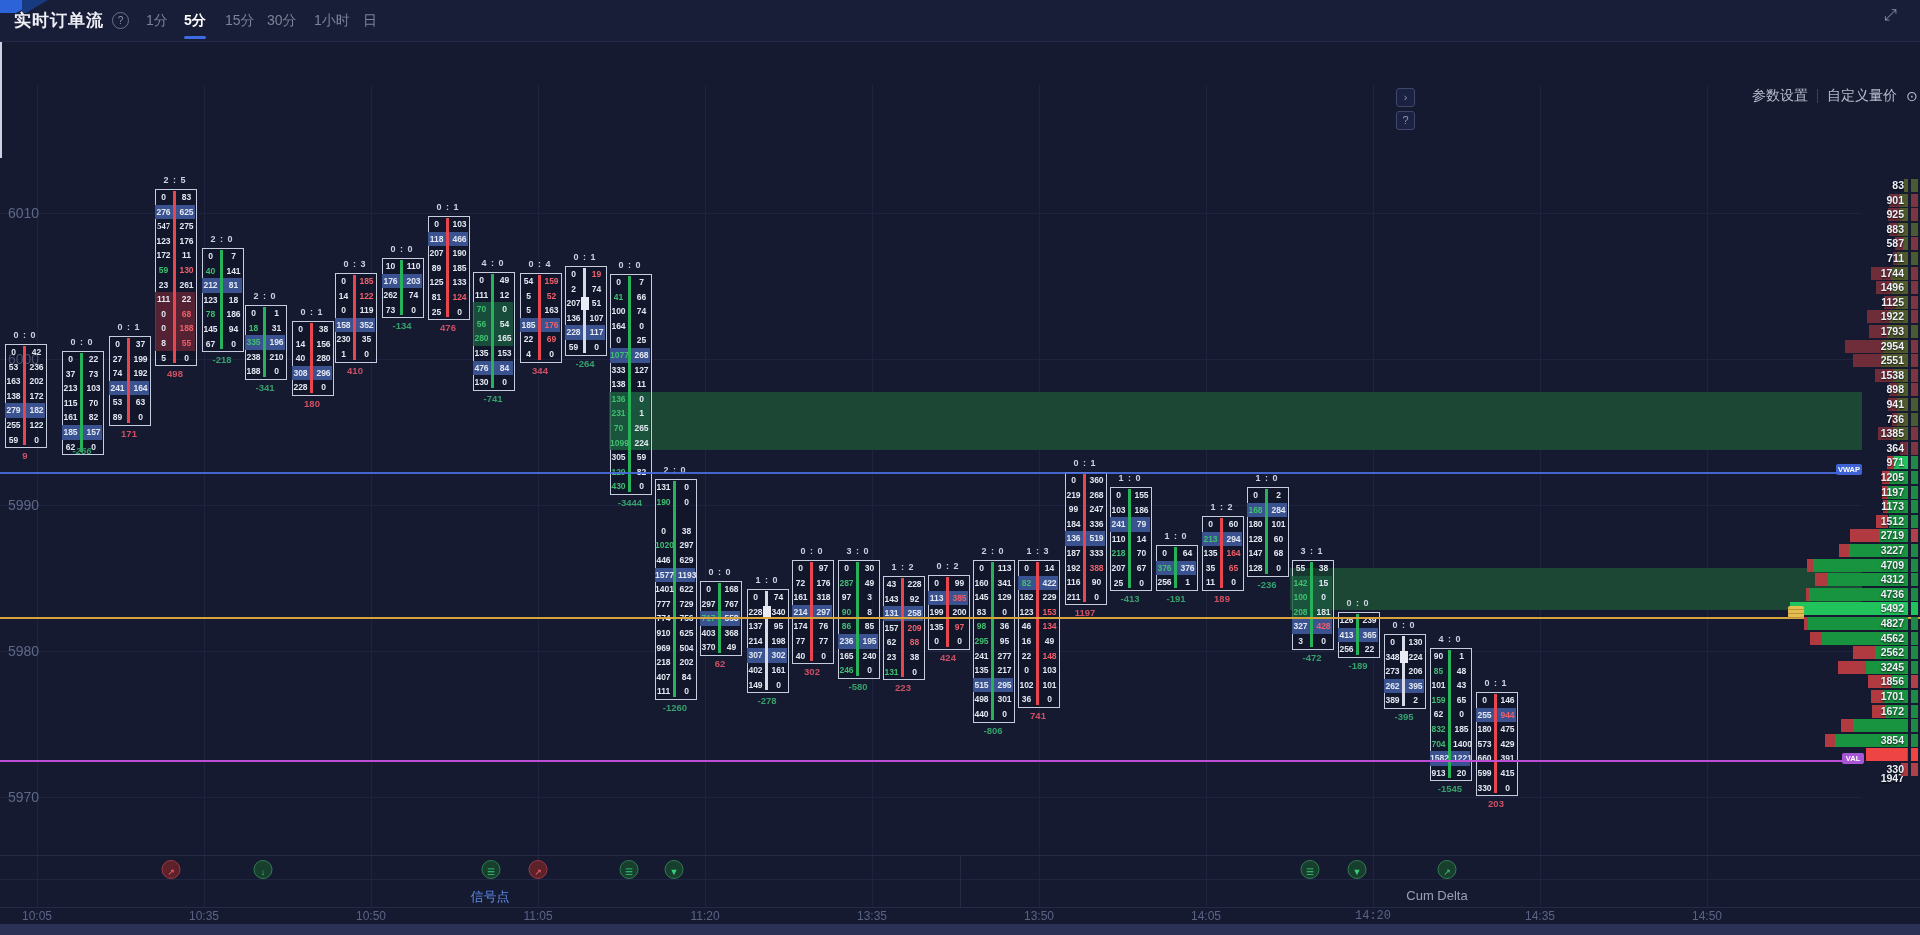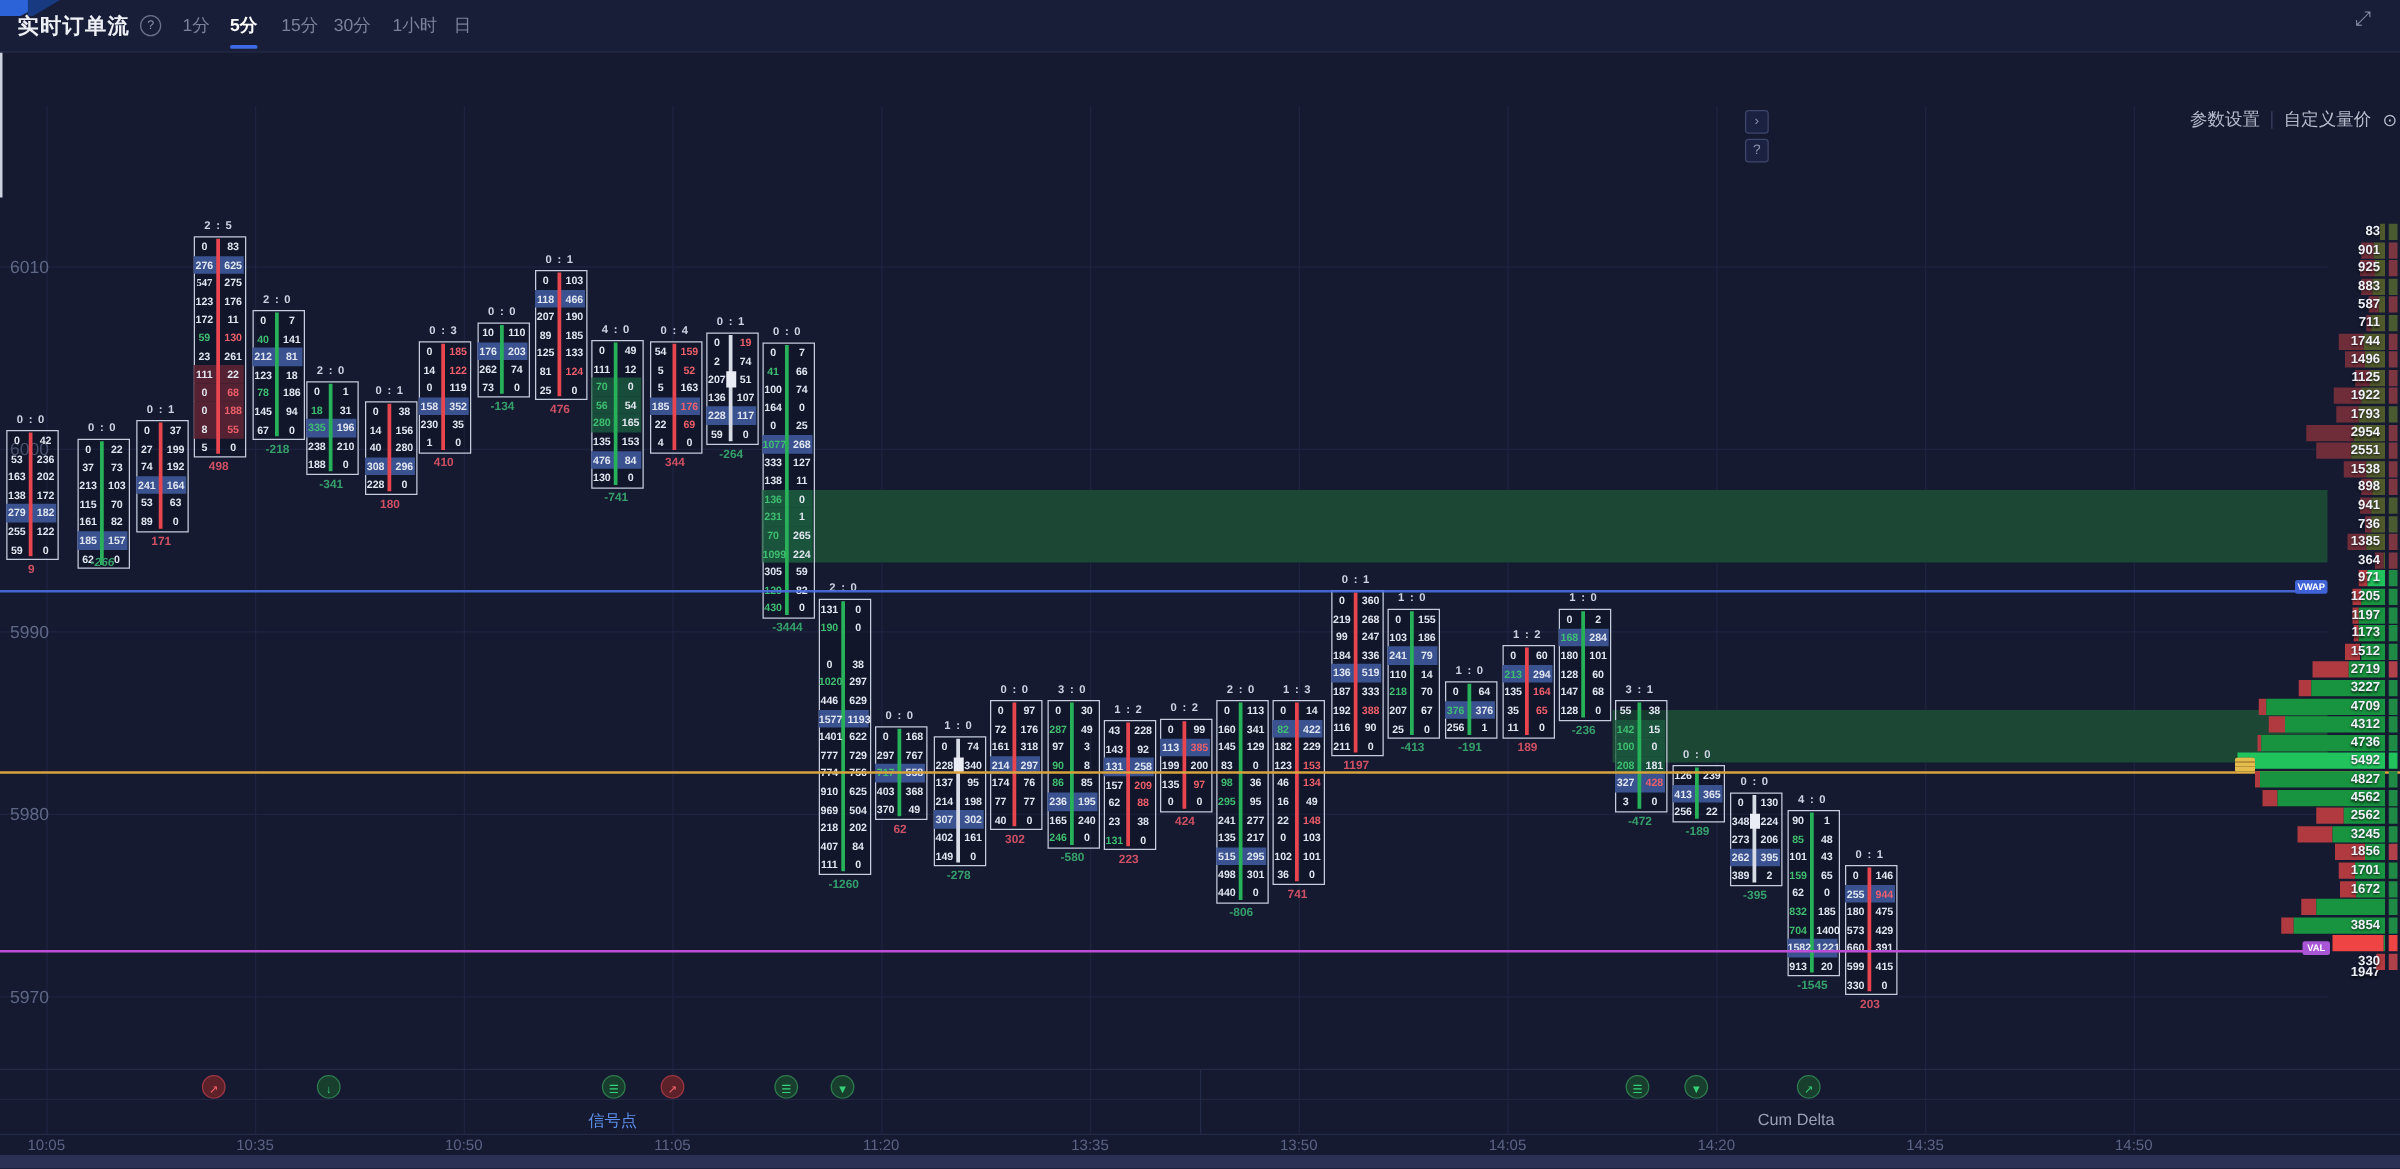--- a/index.html
+++ b/index.html
@@ -93,21 +93,21 @@
       <div class="tlabel" style="left: 538px;">11:05</div>
       <div class="gv" style="left: 705px;"></div>
       <div class="tlabel" style="left: 705px;">11:20</div>
       <div class="gv" style="left: 872px;"></div>
       <div class="tlabel" style="left: 872px;">13:35</div>
       <div class="gv" style="left: 1039px;"></div>
       <div class="tlabel" style="left: 1039px;">13:50</div>
       <div class="gv" style="left: 1206px;"></div>
       <div class="tlabel" style="left: 1206px;">14:05</div>
       <div class="gv" style="left: 1373px;"></div>
-      <div class="tlabel" style="left: 1373px;">14:20</div>
+      <div class="tlabel" style="left: 1373px; font-family: Liberation Mono, monospace;">14:20</div>
       <div class="gv" style="left: 1540px;"></div>
       <div class="tlabel" style="left: 1540px;">14:35</div>
       <div class="gv" style="left: 1707px;"></div>
       <div class="tlabel" style="left: 1707px;">14:50</div>
       <div class="gh" style="top: 213px;"></div>
       <div class="plabel" style="top: 205px;">6010</div>
       <div class="gh" style="top: 359px;"></div>
       <div class="plabel" style="top: 351px;">6000</div>
       <div class="gh" style="top: 505px;"></div>
       <div class="plabel" style="top: 497px;">5990</div>

